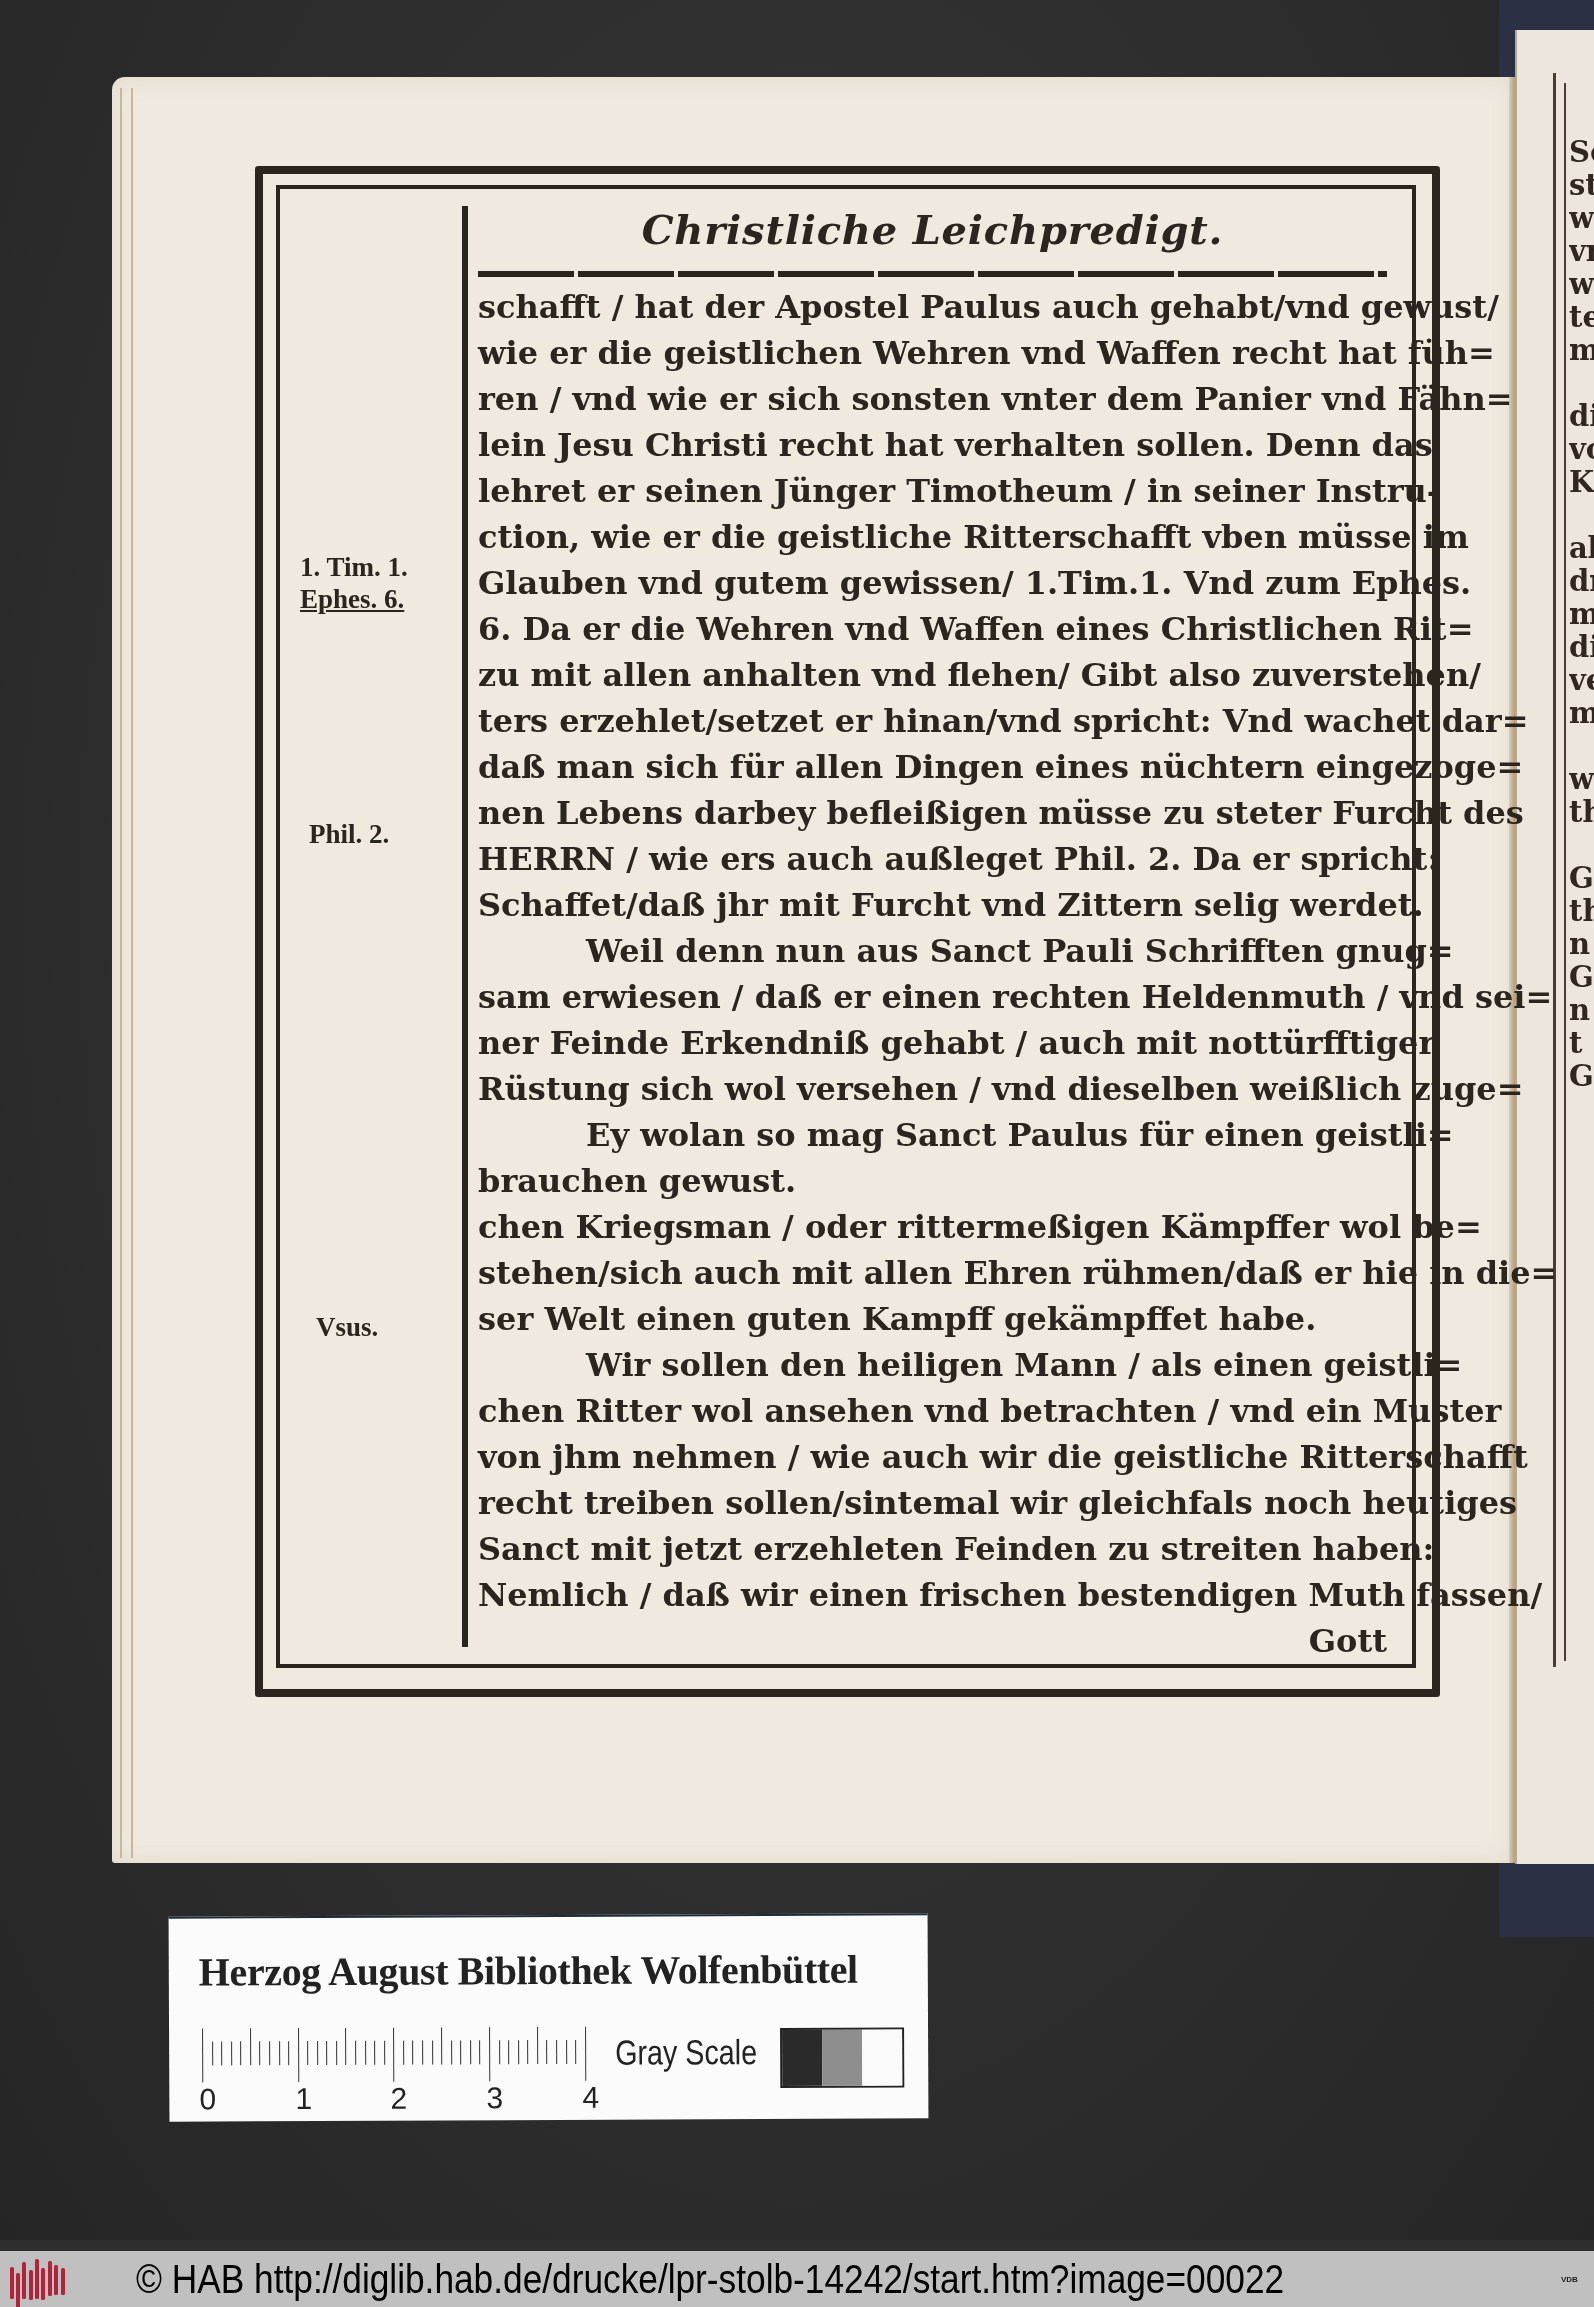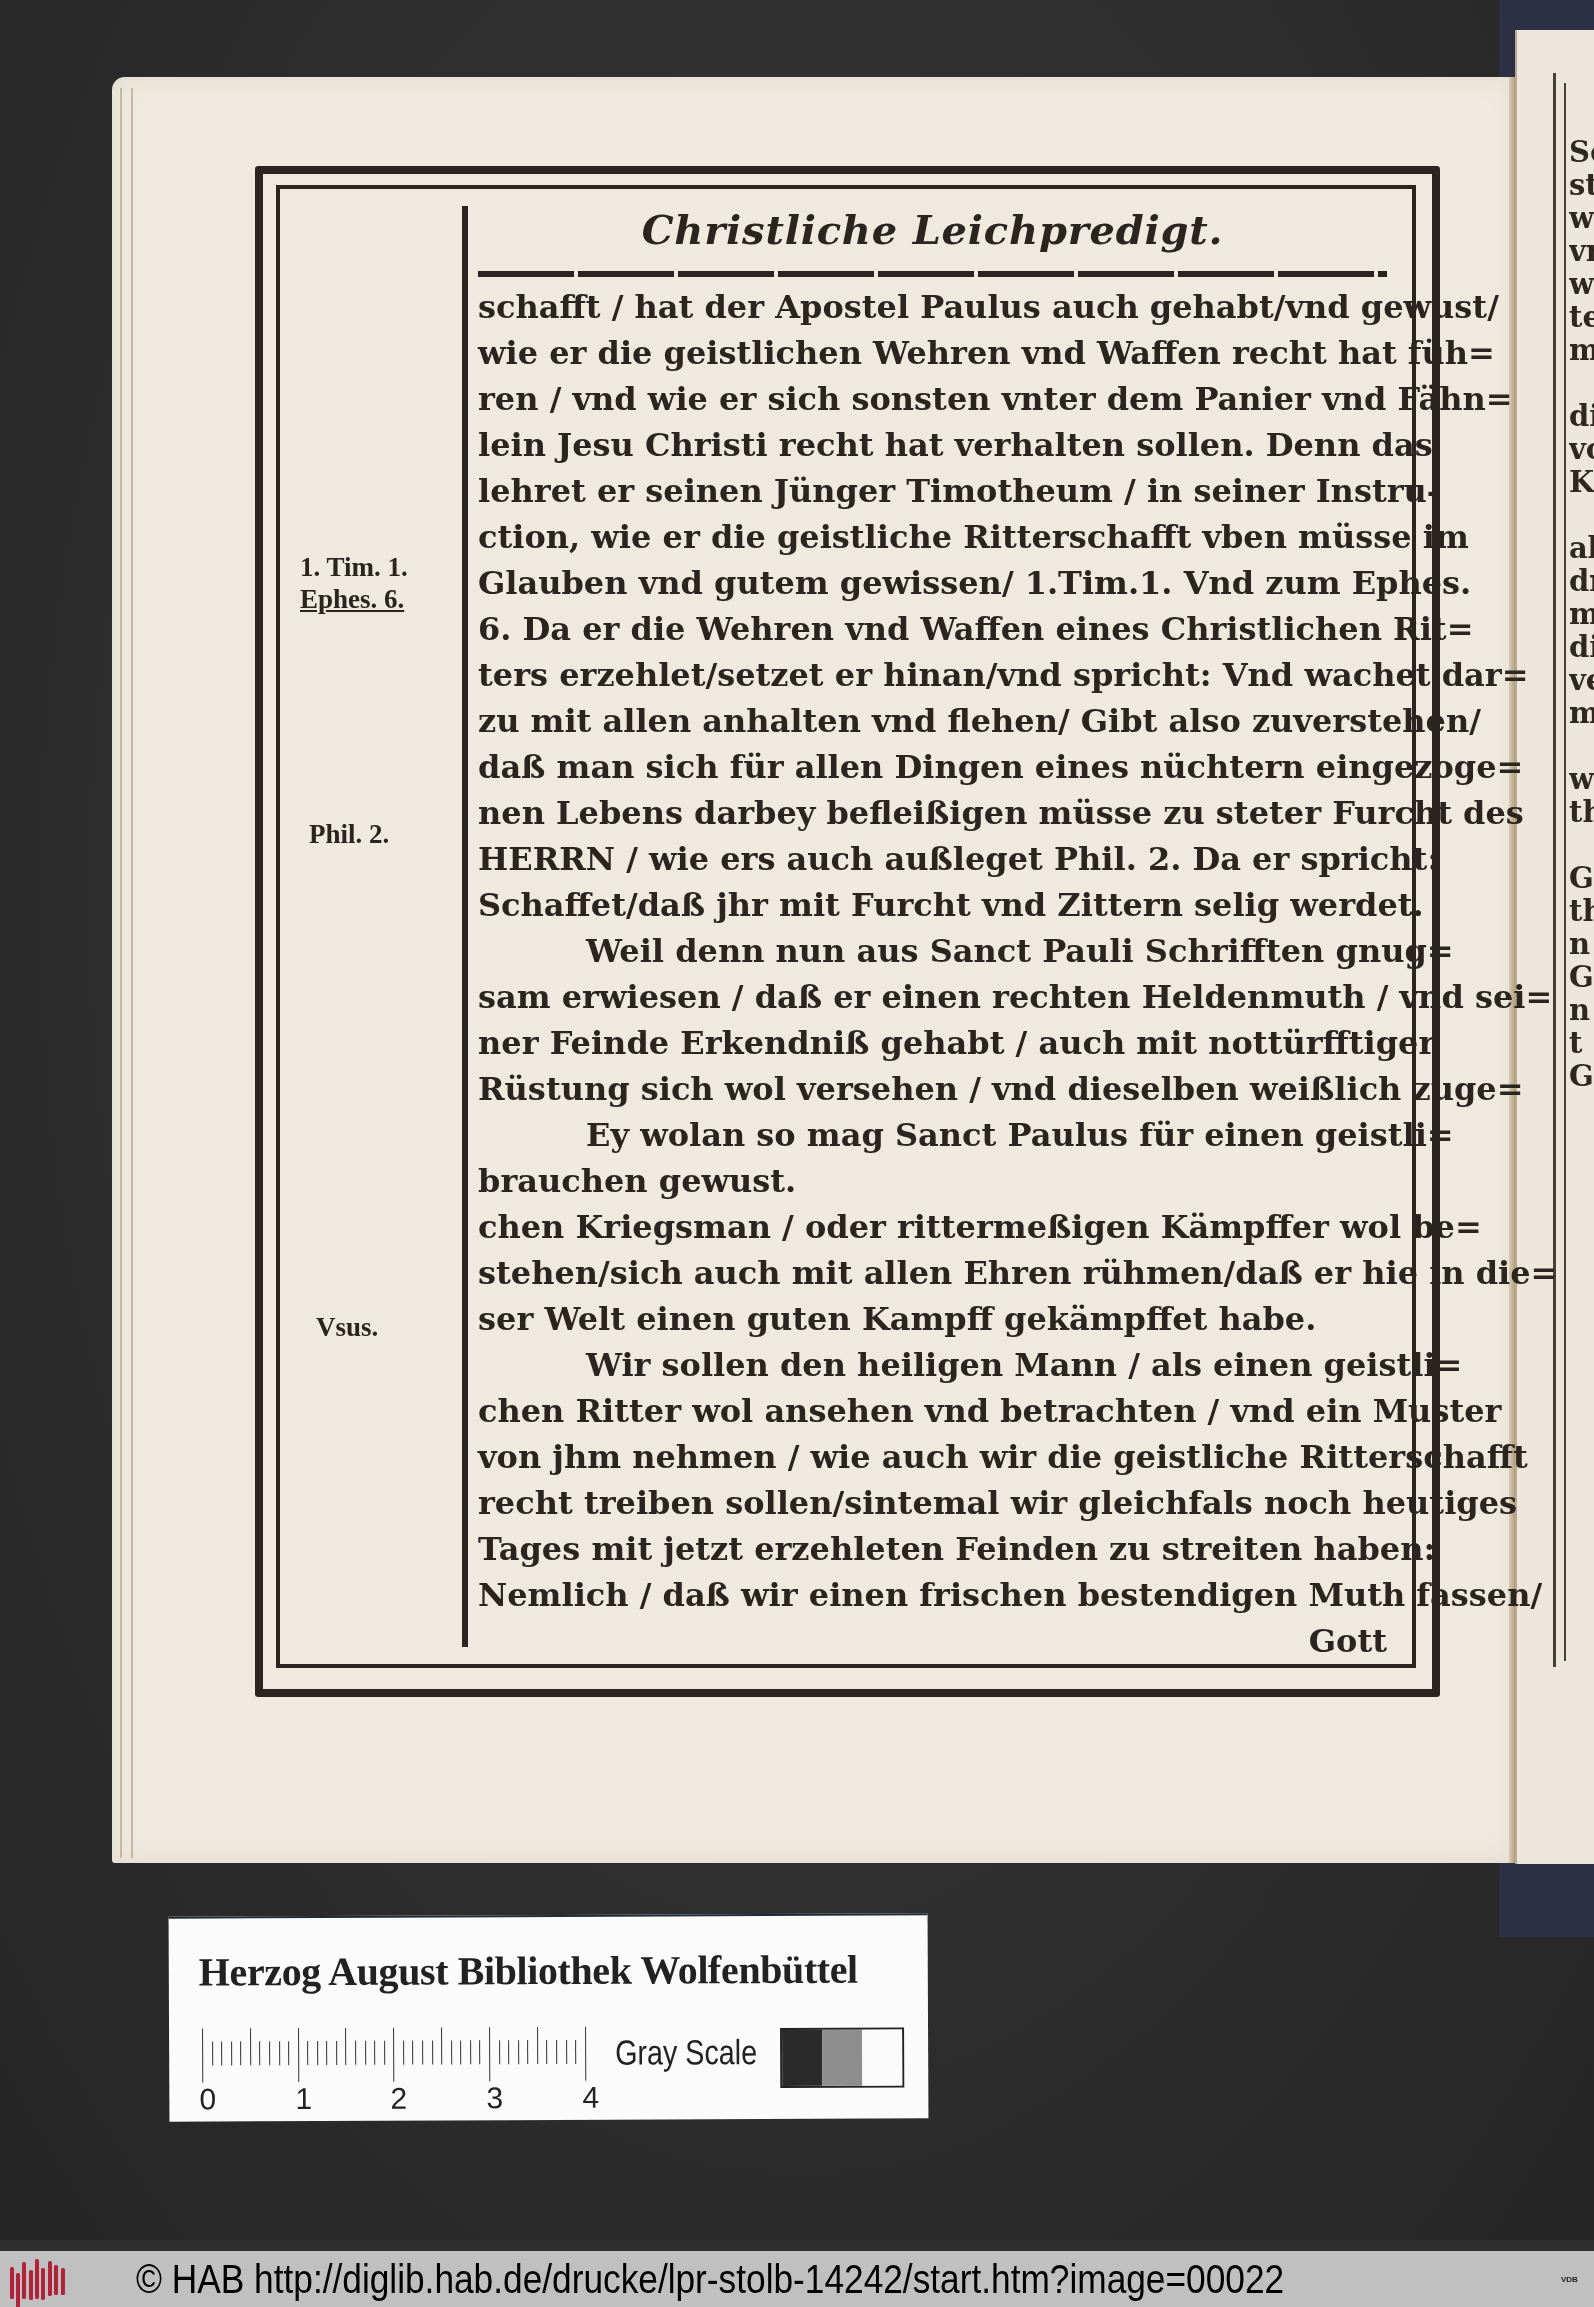--- a/index.html
+++ b/index.html
@@ -192,40 +192,40 @@
 
 <div class="body-text" id="body-text">
     <span class="line">schafft / hat der Apostel Paulus auch gehabt/vnd gewust/</span>
     <span class="line">wie er die geistlichen Wehren vnd Waffen recht hat füh=</span>
     <span class="line">ren / vnd wie er sich sonsten vnter dem Panier vnd Fähn=</span>
     <span class="line">lein Jesu Christi recht hat verhalten sollen. Denn das</span>
     <span class="line">lehret er seinen Jünger Timotheum / in seiner Instru-</span>
     <span class="line">ction, wie er die geistliche Ritterschafft vben müsse im</span>
     <span class="line">Glauben vnd gutem gewissen/ 1.Tim.1. Vnd zum Ephes.</span>
     <span class="line">6. Da er die Wehren vnd Waffen eines Christlichen Rit=</span>
+    <span class="line">zu mit allen anhalten vnd flehen/ Gibt also zuverstehen/</span>
     <span class="line">ters erzehlet/setzet er hinan/vnd spricht: Vnd wachet dar=</span>
-    <span class="line">zu mit allen anhalten vnd flehen/ Gibt also zuverstehen/</span>
     <span class="line">daß man sich für allen Dingen eines nüchtern eingezoge=</span>
     <span class="line">nen Lebens darbey befleißigen müsse zu steter Furcht des</span>
     <span class="line">HERRN / wie ers auch außleget Phil. 2. Da er spricht:</span>
     <span class="line last">Schaffet/daß jhr mit Furcht vnd Zittern selig werdet.</span>
     <span class="line indent">Weil denn nun aus Sanct Pauli Schrifften gnug=</span>
     <span class="line">sam erwiesen / daß er einen rechten Heldenmuth / vnd sei=</span>
     <span class="line">ner Feinde Erkendniß gehabt / auch mit nottürfftiger</span>
     <span class="line">Rüstung sich wol versehen / vnd dieselben weißlich zuge=</span>
     <span class="line indent">Ey wolan so mag Sanct Paulus für einen geistli=</span>
     <span class="line last">brauchen gewust.</span>
     <span class="line">chen Kriegsman / oder rittermeßigen Kämpffer wol be=</span>
     <span class="line">stehen/sich auch mit allen Ehren rühmen/daß er hie in die=</span>
     <span class="line last">ser Welt einen guten Kampff gekämpffet habe.</span>
     <span class="line indent">Wir sollen den heiligen Mann / als einen geistli=</span>
     <span class="line">chen Ritter wol ansehen vnd betrachten / vnd ein Muster</span>
     <span class="line">von jhm nehmen / wie auch wir die geistliche Ritterschafft</span>
     <span class="line">recht treiben sollen/sintemal wir gleichfals noch heutiges</span>
-    <span class="line">Tages mit jetzt erzehleten Feinden zu streiten haben:</span>
+    <span class="line">Sanct mit jetzt erzehleten Feinden zu streiten haben:</span>
     <span class="line">Nemlich / daß wir einen frischen bestendigen Muth fassen/</span>
     <span class="line right">Gott</span>
   </div>
 <div id="marginalia">
     <div class="marginal" style="top: 552px; left: 300px;">1. Tim. 1.</div>
     <div class="marginal" style="top: 584px; left: 300px; text-decoration: underline;">Ephes. 6.</div>
     <div class="marginal" style="top: 819px; left: 309px;">Phil. 2.</div>
     <div class="marginal" style="top: 1312px; left: 316px;">Vsus.</div>
   </div>
 

